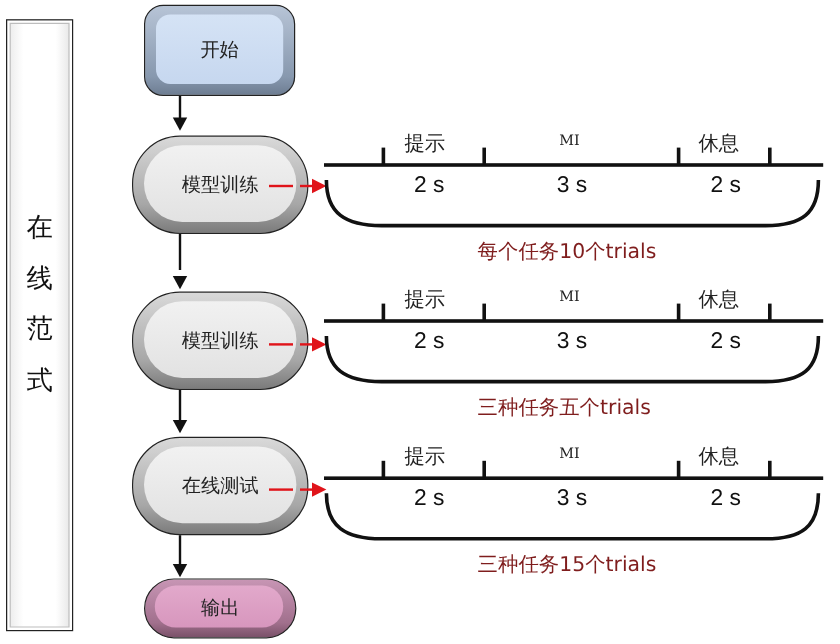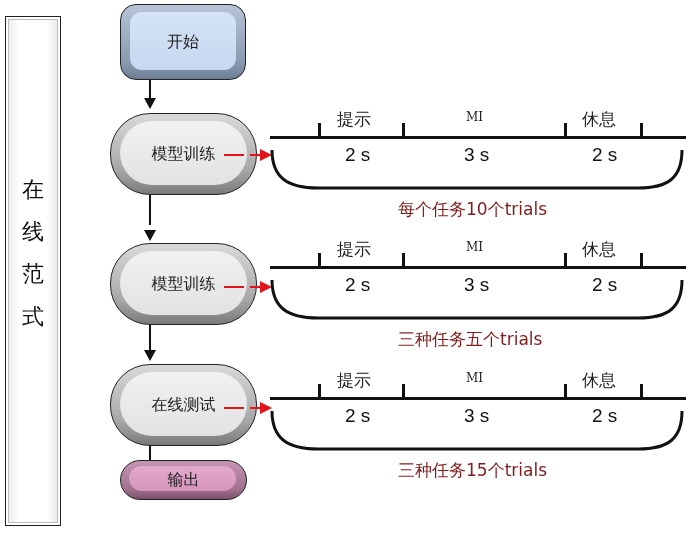--- a/index.html
+++ b/index.html
@@ -9,21 +9,21 @@
   .side-panel{left:5px;top:16px;width:56px;height:510px;border:1px solid #222;background:linear-gradient(90deg,#e9e9e9 0%,#fff 25%,#fff 75%,#e4e4e4 100%);box-sizing:border-box;box-shadow:inset 0 0 0 2px #fff, inset 0 0 0 3px #bdbdbd;}
   .side-panel .ch{position:absolute;left:0;width:100%;text-align:center;font-size:22px;color:#111;}
   
   .box{position:absolute;box-sizing:border-box;border:1.5px solid #222;display:flex;align-items:center;justify-content:center;font-size:16px;color:#222;margin-left:33px;}
   .box .inner{position:absolute;left:9px;right:9px;top:7px;bottom:9px;border-radius:inherit;}
   .box span{position:relative;z-index:1;}
   .start{left:87px;top:4px;width:126px;height:76px;border-radius:16px;background:linear-gradient(180deg,#b7c4d6,#8798ae 80%,#6d7d92);}
   .start .inner{background:linear-gradient(180deg,#d5e3f5,#c6d7ef);border-radius:12px;}
   .grey{left:77px;width:147px;height:82px;border-radius:40px;background:linear-gradient(180deg,#d9d9d9,#a7a7a7 70%,#7b7b7b);}
   .grey .inner{background:linear-gradient(180deg,#f1f1f1,#e2e2e2);border-radius:34px;}
-  .end{left:87px;top:460px;width:127px;height:40px;border-radius:25px;background:linear-gradient(180deg,#c795b4,#a1708d 75%,#7a5169);}
+  .end{left:87px;top:482px;width:127px;height:50px;border-radius:25px;background:linear-gradient(180deg,#c795b4,#a1708d 75%,#7a5169);}
   .end .inner{left:8px;right:10px;top:5px;bottom:8px;background:linear-gradient(180deg,#e2a9cb,#d796bd);border-radius:20px;}
   
   .vline{position:absolute;width:2px;background:#111;}
   .vhead{position:absolute;width:0;height:0;border-left:6px solid transparent;border-right:6px solid transparent;border-top:11px solid #111;}
   .red-dash{position:absolute;height:2px;background:repeating-linear-gradient(90deg,#e0141a 0 20px,transparent 20px 26px);}
   .red-head{position:absolute;width:0;height:0;border-top:6px solid transparent;border-bottom:6px solid transparent;border-left:12px solid #e0141a;}
   
   .tl{position:absolute;left:270px;width:416px;height:90px;}
   .tl .line{position:absolute;left:0;right:0;top:22px;height:3px;background:#111;}
   .tl .tick{position:absolute;top:9px;width:3px;height:14px;background:#111;}

